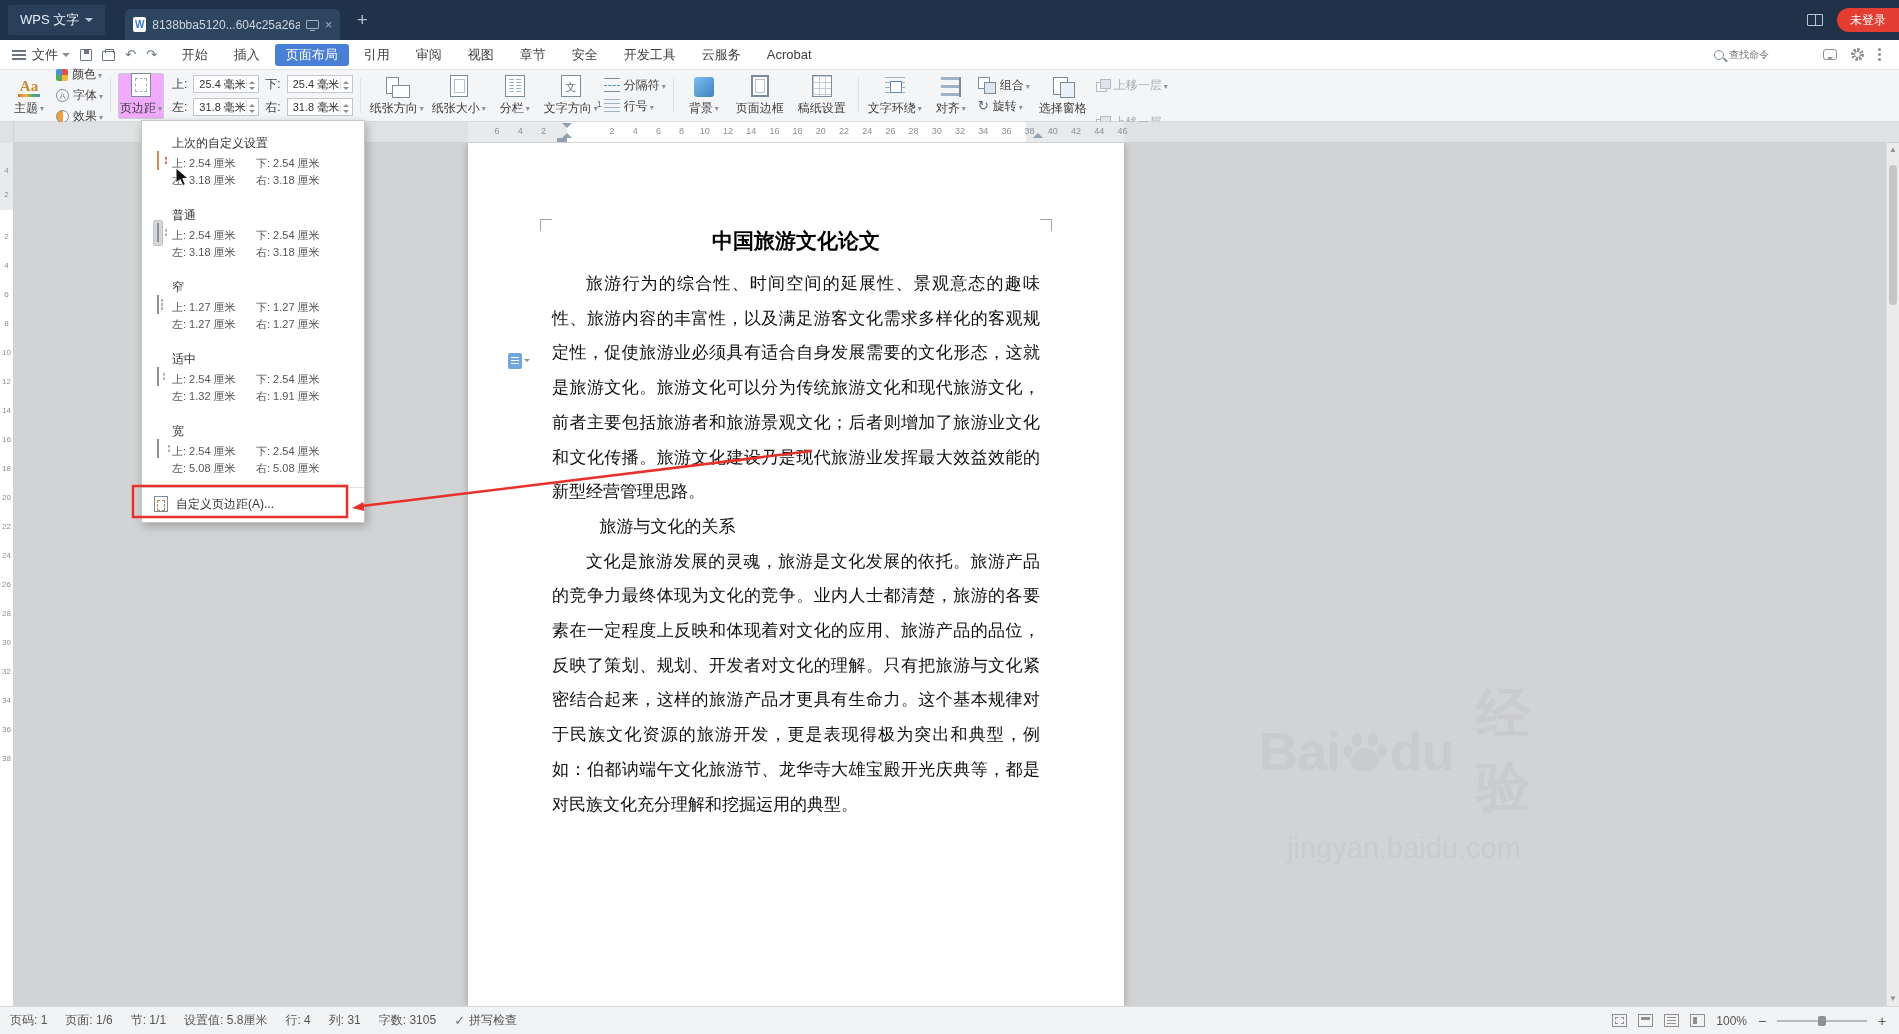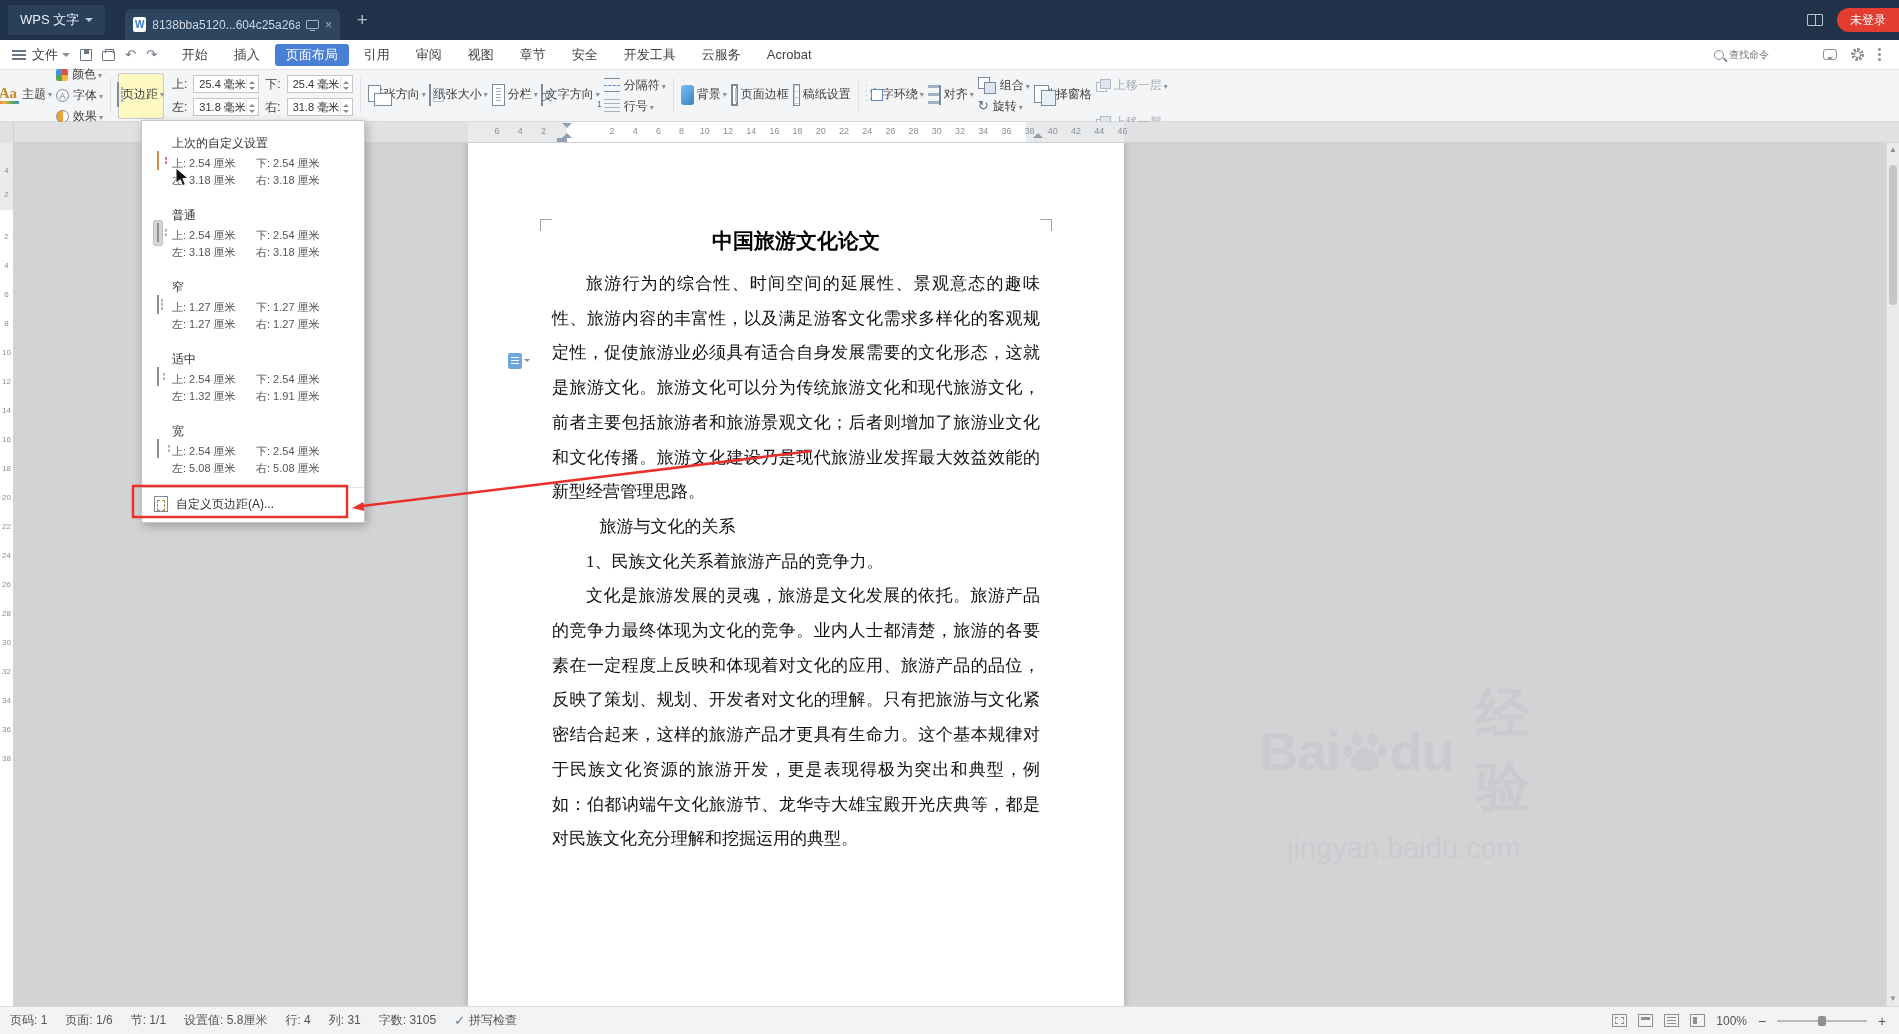--- a/index.html
+++ b/index.html
@@ -46,23 +46,23 @@
   .ic-chat { width:14px; height:11px; border:1px solid #8a9096; border-radius:3px; position:relative; }
   .ic-chat::after { content:""; position:absolute; left:3px; bottom:-4px; border:3px solid transparent; border-top-color:#8a9096; }
   .ic-gear { width:13px; height:13px; border-radius:50%; background:repeating-conic-gradient(#8a9096 0 25deg,transparent 25deg 45deg); position:relative; }
   .ic-gear::after { content:""; position:absolute; inset:3px; background:#fff; border:1px solid #8a9096; border-radius:50%; }
   .ic-kebab { width:3px; height:3px; background:#8a9096; border-radius:50%; box-shadow:0 5px 0 #8a9096, 0 10px 0 #8a9096; margin-bottom:10px; }
 
   
   .ribbon { position:absolute; top:70px; left:0; right:0; height:52px; background:#f4f5f7; border-bottom:1px solid #d9dadc; display:flex; align-items:stretch; padding:3px 6px; }
   .vdiv { width:1px; background:#e0e1e3; margin:5px 7px; }
   .rgroup { display:flex; align-items:center; gap:4px; }
-  .rbtn-big { width:58px; height:46px; display:flex; align-items:center; justify-content:flex-end; gap:3px; font-size:12px; color:#3d3d3d; border-radius:3px; padding-bottom:2px; }
+  .rbtn-big { width:58px; height:46px; display:flex; flex-direction:column; align-items:center; justify-content:flex-end; gap:3px; font-size:12px; color:#3d3d3d; border-radius:3px; padding-bottom:2px; }
   .rbtn-big.narrow { width:46px; }
-  .rbtn-big.pressed { background:#fef9c3; box-shadow:inset 0 0 0 1px #c8cdd3; }
+  .rbtn-big.pressed { background:#f0abfc; box-shadow:inset 0 0 0 1px #c8cdd3; }
   .lbl { display:flex; align-items:center; white-space:nowrap; }
   .cdn::after { content:"▾"; font-size:8px; color:#8a9096; margin-left:2px; }
   .vstack { display:flex; flex-direction:column; justify-content:center; gap:4px; }
   .rbtn-small { display:flex; align-items:center; gap:4px; font-size:12px; color:#3d3d3d; white-space:nowrap; }
   .rbtn-small.disabled { color:#a7adb3;margin-top:16px; }
   .fields { display:grid; grid-template-columns:auto auto auto auto; gap:5px 6px; align-items:center; font-size:12px; color:#3d3d3d; margin-left:4px; }
   .spin { position:relative; width:66px; height:18px; border:1px solid #c2c8ce; background:#fff; font-size:11px; line-height:16px; padding-left:5px; color:#333; }
   .spin .arr { position:absolute; right:1px; top:1px; bottom:1px; width:11px; border-left:1px solid #e2e6ea; display:flex; flex-direction:column; align-items:center; }
   .spin .arr i { display:block; border:3px solid transparent; border-bottom-color:#8b9096; margin-top:1px; }
   .spin .arr i.dn { border-bottom-color:transparent; border-top-color:#8b9096; margin-top:3px; }
@@ -444,21 +444,20 @@
   </div>
 
   <div class="workspace">
     <div class="page">
       <div class="crop crop-l"></div>
       <div class="crop crop-r"></div>
       <div class="page-inner doc">
         <h1 class="doc-title">中国旅游文化论文</h1>
         <p>旅游行为的综合性、时间空间的延展性、景观意态的趣味性、旅游内容的丰富性，以及满足游客文化需求多样化的客观规定性，促使旅游业必须具有适合自身发展需要的文化形态，这就是旅游文化。旅游文化可以分为传统旅游文化和现代旅游文化，前者主要包括旅游者和旅游景观文化；后者则增加了旅游业文化和文化传播。旅游文化建设乃是现代旅游业发挥最大效益效能的新型经营管理思路。</p>
         <p class="subhead">旅游与文化的关系</p>
-        <p>1、民族文化关系着旅游产品的竞争力。</p>
         <p>文化是旅游发展的灵魂，旅游是文化发展的依托。旅游产品的竞争力最终体现为文化的竞争。业内人士都清楚，旅游的各要素在一定程度上反映和体现着对文化的应用、旅游产品的品位，反映了策划、规划、开发者对文化的理解。只有把旅游与文化紧密结合起来，这样的旅游产品才更具有生命力。这个基本规律对于民族文化资源的旅游开发，更是表现得极为突出和典型，例如：伯都讷端午文化旅游节、龙华寺大雄宝殿开光庆典等，都是对民族文化充分理解和挖掘运用的典型。</p>
       </div>
       <div class="float-btn">
         <span class="ic-paste"></span>
         <span class="caret"></span>
       </div>
     </div>
 
     <div class="watermark">
       <div class="wm-brand">

